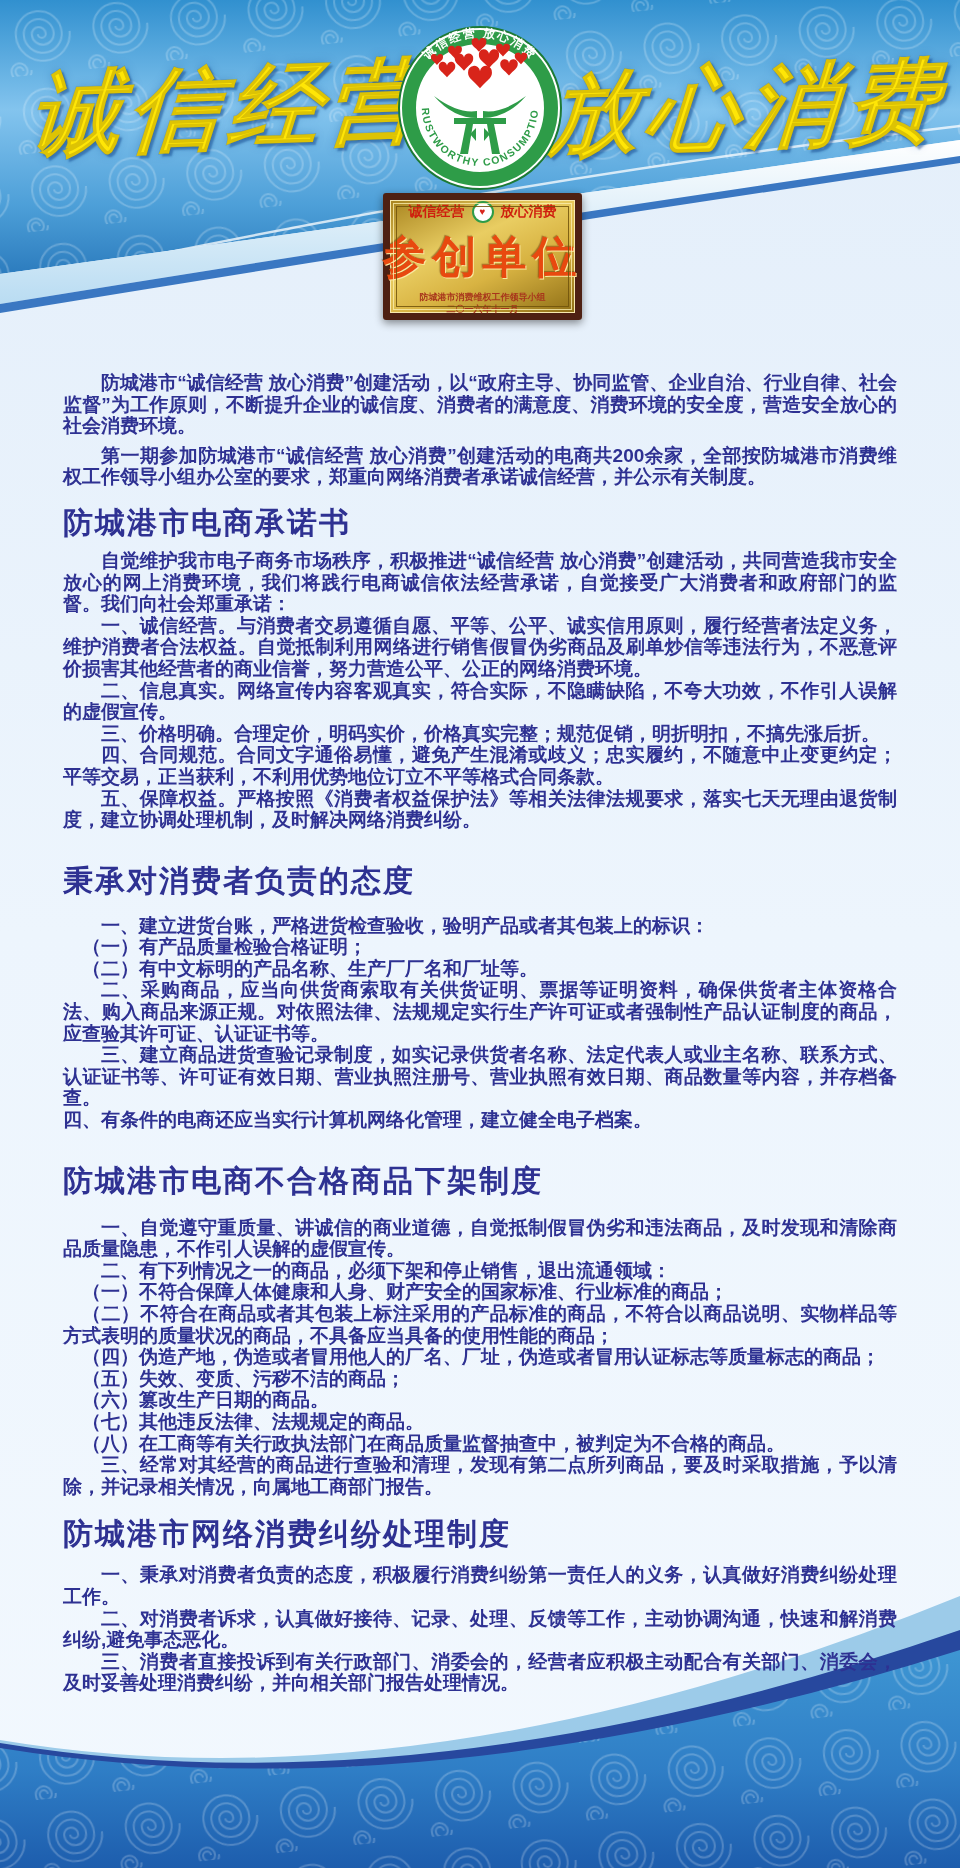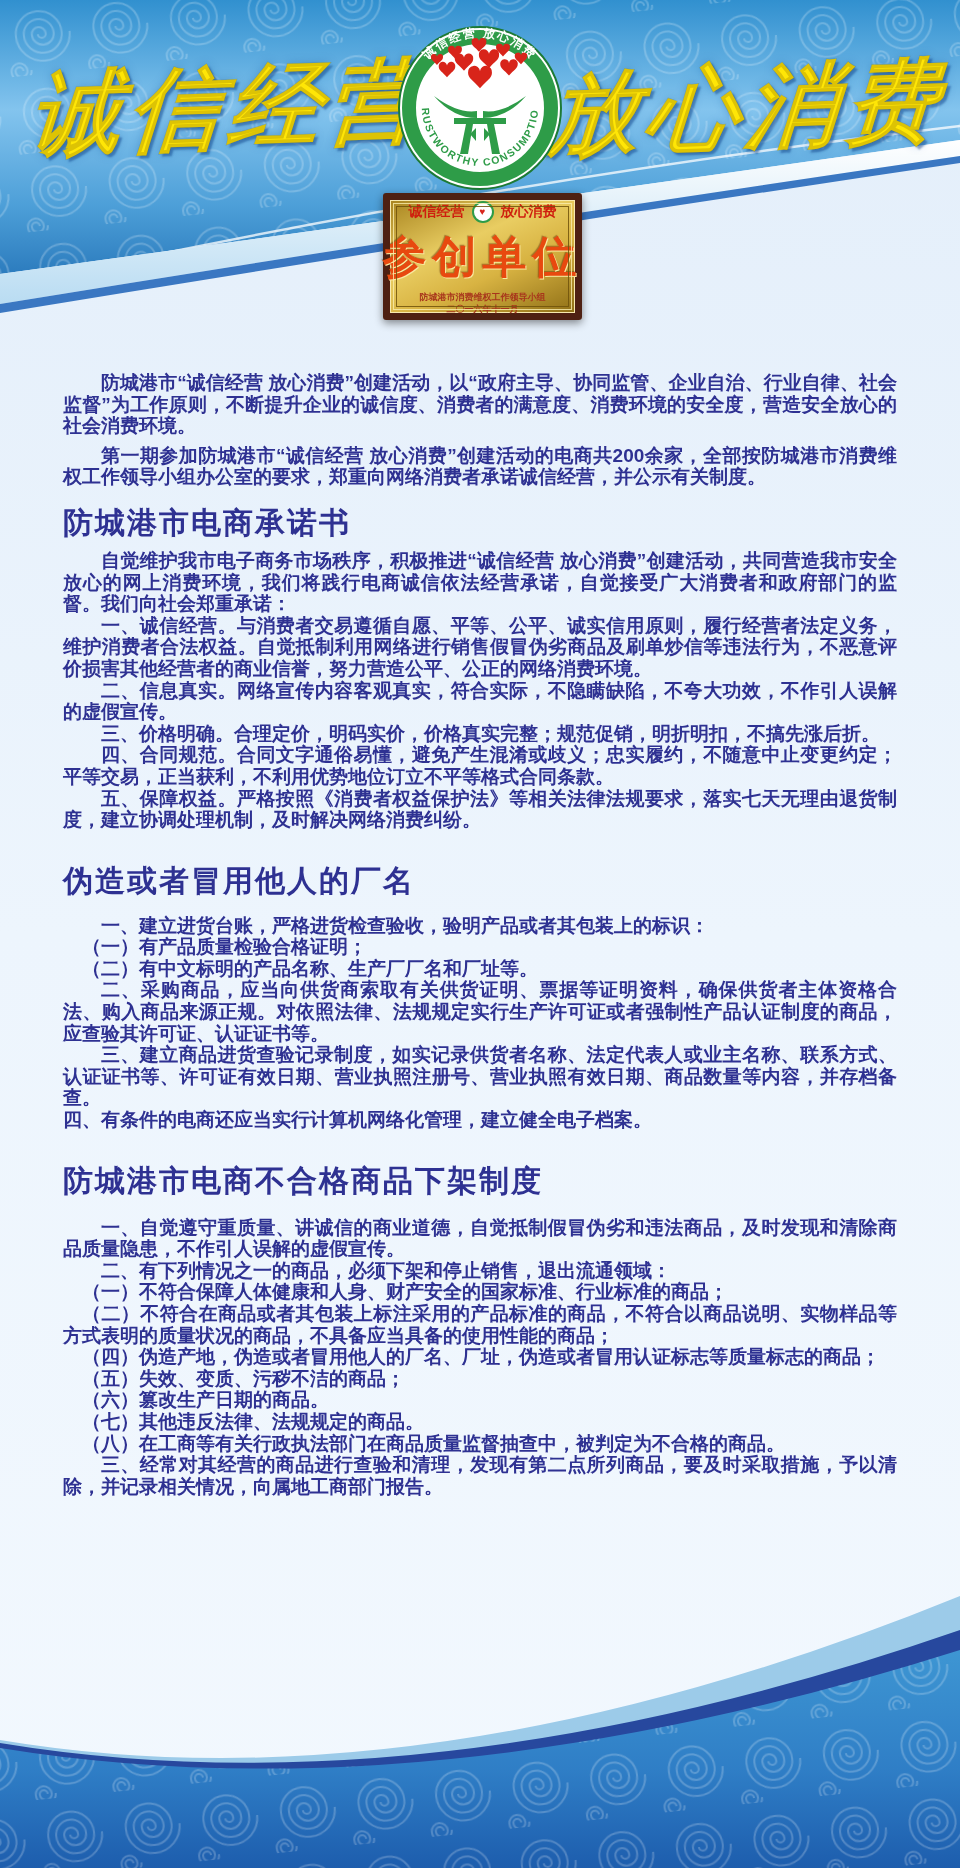--- a/index.html
+++ b/index.html
@@ -173,21 +173,21 @@
       <h2 class="s1">防城港市电商承诺书</h2>
       <p>自觉维护我市电子商务市场秩序，积极推进“诚信经营 放心消费”创建活动，共同营造我市安全放心的网上消费环境，我们将践行电商诚信依法经营承诺，自觉接受广大消费者和政府部门的监督。我们向社会郑重承诺：</p>
       <p>一、诚信经营。与消费者交易遵循自愿、平等、公平、诚实信用原则，履行经营者法定义务，维护消费者合法权益。自觉抵制利用网络进行销售假冒伪劣商品及刷单炒信等违法行为，不恶意评价损害其他经营者的商业信誉，努力营造公平、公正的网络消费环境。</p>
       <p>二、信息真实。网络宣传内容客观真实，符合实际，不隐瞒缺陷，不夸大功效，不作引人误解的虚假宣传。</p>
       <p>三、价格明确。合理定价，明码实价，价格真实完整；规范促销，明折明扣，不搞先涨后折。</p>
       <p>四、合同规范。合同文字通俗易懂，避免产生混淆或歧义；忠实履约，不随意中止变更约定；平等交易，正当获利，不利用优势地位订立不平等格式合同条款。</p>
       <p>五、保障权益。严格按照《消费者权益保护法》等相关法律法规要求，落实七天无理由退货制度，建立协调处理机制，及时解决网络消费纠纷。</p>
     </section>
 
     <section>
-      <h2 class="s2">伪造或者冒用他人的厂名</h2>
+      <h2 class="s2">秉承对消费者负责的态度</h2>
       <p>一、建立进货台账，严格进货检查验收，验明产品或者其包装上的标识：</p>
       <p class="i1">（一）有产品质量检验合格证明；</p>
       <p class="i1">（二）有中文标明的产品名称、生产厂厂名和厂址等。</p>
       <p>二、采购商品，应当向供货商索取有关供货证明、票据等证明资料，确保供货者主体资格合法、购入商品来源正规。对依照法律、法规规定实行生产许可证或者强制性产品认证制度的商品，应查验其许可证、认证证书等。</p>
       <p>三、建立商品进货查验记录制度，如实记录供货者名称、法定代表人或业主名称、联系方式、认证证书等、许可证有效日期、营业执照注册号、营业执照有效日期、商品数量等内容，并存档备查。</p>
       <p class="i0">四、有条件的电商还应当实行计算机网络化管理，建立健全电子档案。</p>
     </section>
 
     <section>
       <h2 class="s3">防城港市电商不合格商品下架制度</h2>
@@ -196,15 +196,21 @@
       <p class="i1">（一）不符合保障人体健康和人身、财产安全的国家标准、行业标准的商品；</p>
       <p class="i1">（二）不符合在商品或者其包装上标注采用的产品标准的商品，不符合以商品说明、实物样品等方式表明的质量状况的商品，不具备应当具备的使用性能的商品；</p>
       <p class="i1">（四）伪造产地，伪造或者冒用他人的厂名、厂址，伪造或者冒用认证标志等质量标志的商品；</p>
       <p class="i1">（五）失效、变质、污秽不洁的商品；</p>
       <p class="i1">（六）篡改生产日期的商品。</p>
       <p class="i1">（七）其他违反法律、法规规定的商品。</p>
       <p class="i1">（八）在工商等有关行政执法部门在商品质量监督抽查中，被判定为不合格的商品。</p>
       <p>三、经常对其经营的商品进行查验和清理，发现有第二点所列商品，要及时采取措施，予以清除，并记录相关情况，向属地工商部门报告。</p>
     </section>
 
+    <section>
+      <h2 class="s4">防城港市网络消费纠纷处理制度</h2>
+      <p>一、秉承对消费者负责的态度，积极履行消费纠纷第一责任人的义务，认真做好消费纠纷处理工作。</p>
+      <p>二、对消费者诉求，认真做好接待、记录、处理、反馈等工作，主动协调沟通，快速和解消费纠纷,避免事态恶化。</p>
+      <p>三、消费者直接投诉到有关行政部门、消委会的，经营者应积极主动配合有关部门、消委会，及时妥善处理消费纠纷，并向相关部门报告处理情况。</p>
+    </section>
   </div>
 
 </div>
 
 </body></html>

